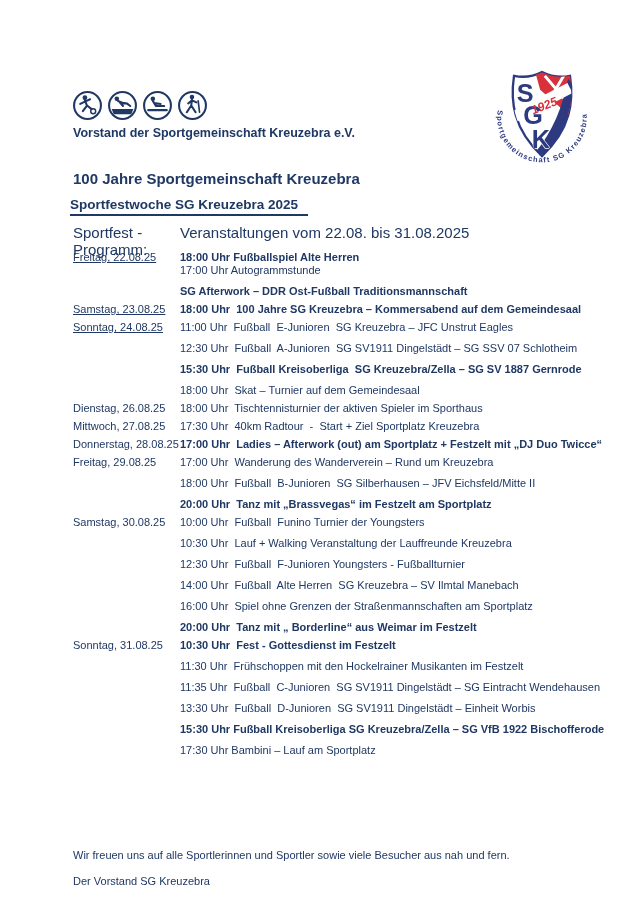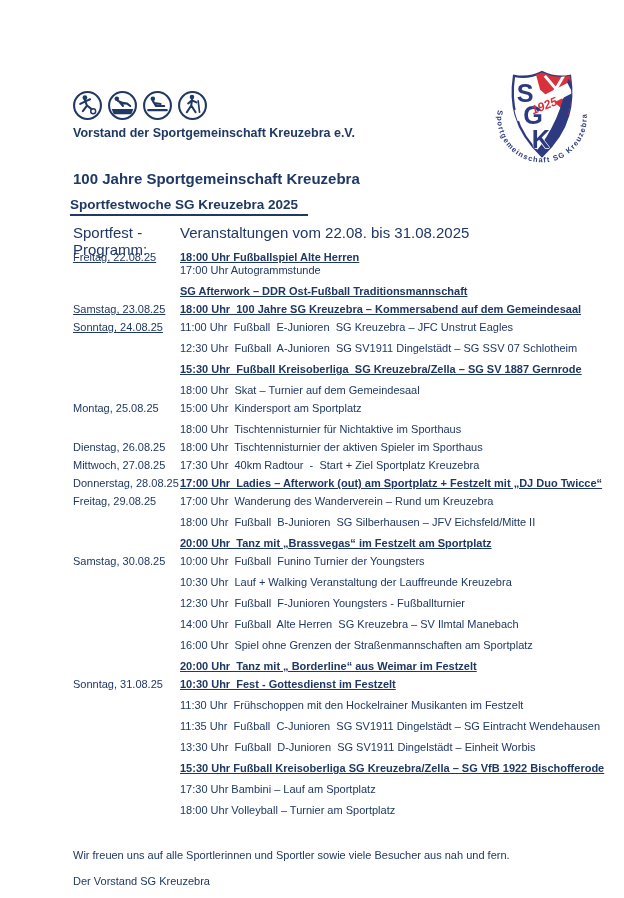--- a/index.html
+++ b/index.html
@@ -21,21 +21,21 @@
   .program-row { position:absolute; left:73px; top:224px; display:flex; font-size:15px; }
   .program-label { width:107px; flex:0 0 107px; }
   
   .schedule { position:absolute; left:73px; top:251px; width:545px; }
   .day-row { display:flex; align-items:flex-start; margin-bottom:5px; }
   .date-cell { width:107px; flex:0 0 107px; font-size:11px; line-height:13px; }
   .date-cell .u { text-decoration:underline; }
   .events { flex:1; }
   .event { font-size:11px; line-height:13px; white-space:pre-wrap; }
   .event.gap { margin-top:8px; }
-  .event.bold { font-weight:bold;text-decoration:underline; }
+  .event.bold { font-weight:bold; }
   
   .footer-thanks { position:absolute; left:73px; top:849px; font-size:11px; }
   .footer-sign  { position:absolute; left:73px; top:875px; font-size:11px; }
   svg text { font-family:"Liberation Sans", sans-serif; }
 </style>
 </head>
 <body>
 
 <div class="page">
 
@@ -115,27 +115,20 @@
       <div class="day-row">
         <div class="date-cell"><span class="u">Sonntag, 24.08.25</span></div>
         <div class="events">
           <div class="event">11:00 Uhr  Fußball  E-Junioren  SG Kreuzebra – JFC Unstrut Eagles</div>
           <div class="event gap">12:30 Uhr  Fußball  A-Junioren  SG SV1911 Dingelstädt – SG SSV 07 Schlotheim</div>
           <div class="event bold gap">15:30 Uhr  Fußball Kreisoberliga  SG Kreuzebra/Zella – SG SV 1887 Gernrode</div>
           <div class="event gap">18:00 Uhr  Skat – Turnier auf dem Gemeindesaal</div>
         </div>
       </div>
       <div class="day-row">
-        <div class="date-cell"><span>Montag, 25.08.25</span></div>
-        <div class="events">
-          <div class="event">15:00 Uhr  Kindersport am Sportplatz</div>
-          <div class="event gap">18:00 Uhr  Tischtennisturnier für Nichtaktive im Sporthaus</div>
-        </div>
-      </div>
-      <div class="day-row">
         <div class="date-cell"><span>Dienstag, 26.08.25</span></div>
         <div class="events">
           <div class="event">18:00 Uhr  Tischtennisturnier der aktiven Spieler im Sporthaus</div>
         </div>
       </div>
       <div class="day-row">
         <div class="date-cell"><span>Mittwoch, 27.08.25</span></div>
         <div class="events">
           <div class="event">17:30 Uhr  40km Radtour  -  Start + Ziel Sportplatz Kreuzebra</div>
         </div>
@@ -167,21 +160,20 @@
       </div>
       <div class="day-row">
         <div class="date-cell"><span>Sonntag, 31.08.25</span></div>
         <div class="events">
           <div class="event bold">10:30 Uhr  Fest - Gottesdienst im Festzelt</div>
           <div class="event gap">11:30 Uhr  Frühschoppen mit den Hockelrainer Musikanten im Festzelt</div>
           <div class="event gap">11:35 Uhr  Fußball  C-Junioren  SG SV1911 Dingelstädt – SG Eintracht Wendehausen</div>
           <div class="event gap">13:30 Uhr  Fußball  D-Junioren  SG SV1911 Dingelstädt – Einheit Worbis</div>
           <div class="event bold gap">15:30 Uhr Fußball Kreisoberliga SG Kreuzebra/Zella – SG VfB 1922 Bischofferode</div>
           <div class="event gap">17:30 Uhr Bambini – Lauf am Sportplatz</div>
-          <div class="event gap">18:00 Uhr Volleyball – Turnier am Sportplatz</div>
         </div>
       </div>
     </div>
 
   <div class="footer-thanks">Wir freuen uns auf alle Sportlerinnen und Sportler sowie viele Besucher aus nah und fern.</div>
   <div class="footer-sign">Der Vorstand SG Kreuzebra</div>
 
 </div>
 
 </body></html>

